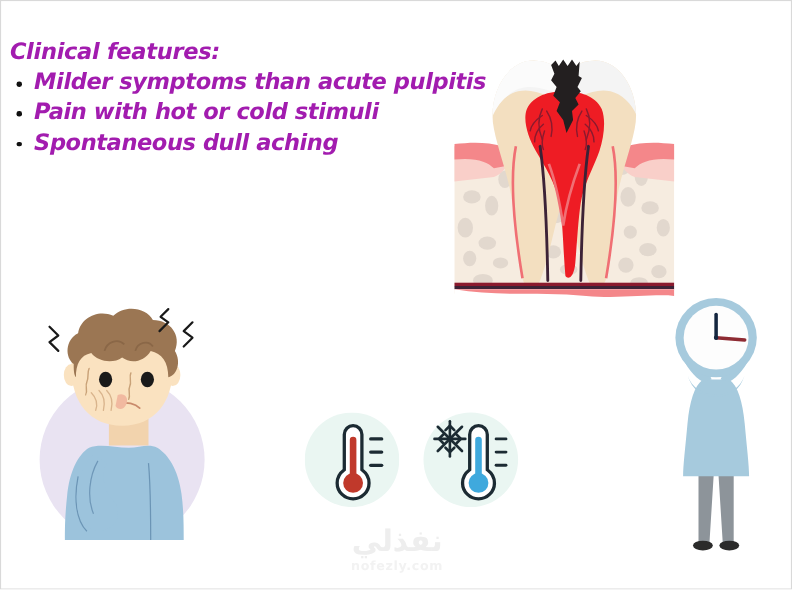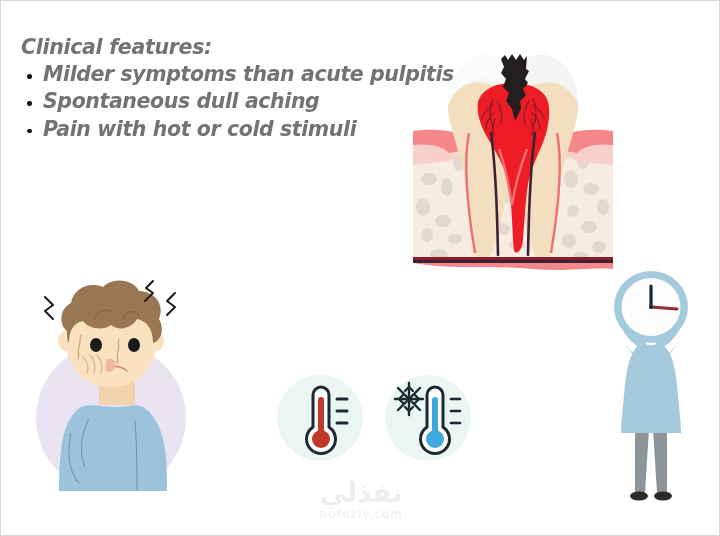--- a/index.html
+++ b/index.html
@@ -13,22 +13,22 @@
     position:relative;
     width:720px;height:536px;
     background:#ffffff;
     box-sizing:border-box;
     border:1px solid #d9d9d9;
     overflow:hidden;
   }
 
   
   #text-block{
-    position:absolute;left:20px;top:34px;width:400px;
-    color:#737373;
+    position:absolute;left:8px;top:34px;width:400px;
+    color:#a21caf;
   }
   #clinical-heading{
     font-family:"DejaVu Sans", sans-serif;
     font-style:italic;
     font-weight:600;
     font-size:20.5px;
     letter-spacing:-0.3px;
     line-height:1.18;
     white-space:nowrap;
   }
@@ -107,22 +107,22 @@
 </style>
 </head>
 <body>
 
 <div id="slide">
 
   <div id="text-block">
     <div id="clinical-heading">Clinical features:</div>
     <ul id="features-list">
       <li>Milder symptoms than acute pulpitis</li>
+      <li>Pain with hot or cold stimuli</li>
       <li>Spontaneous dull aching</li>
-      <li>Pain with hot or cold stimuli</li>
     </ul>
   </div>
 
   <div id="tooth-figure">
     <svg viewBox="0 0 200 242" xmlns="http://www.w3.org/2000/svg">
       <defs>
         <clipPath id="boneClip">
           <rect x="0" y="104" width="200" height="134"></rect>
         </clipPath>
         <clipPath id="toothClip">

